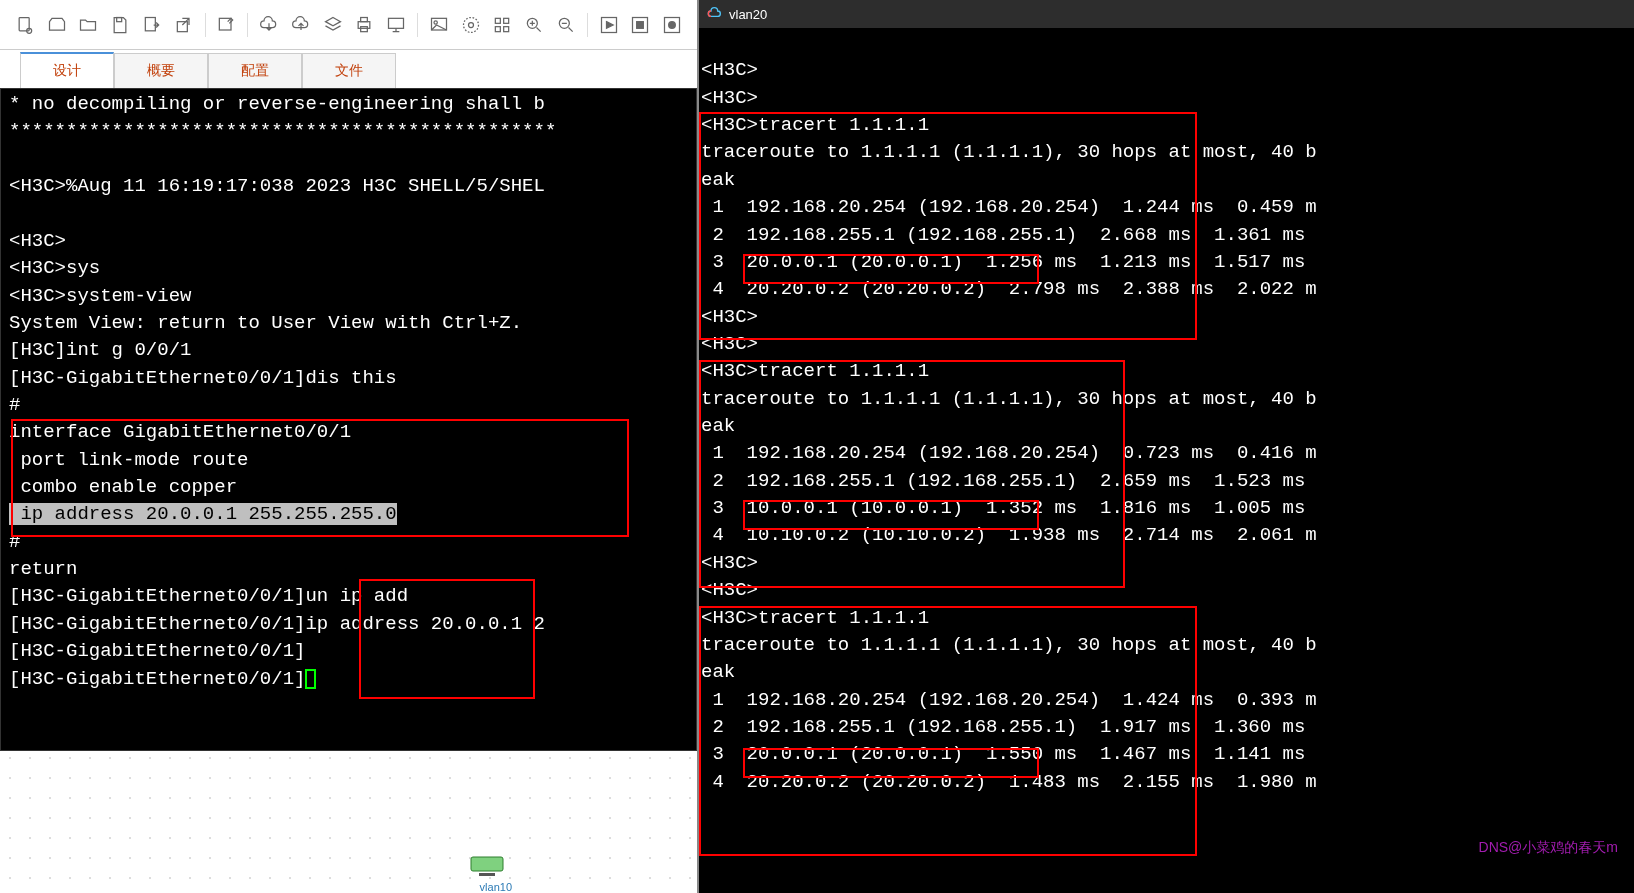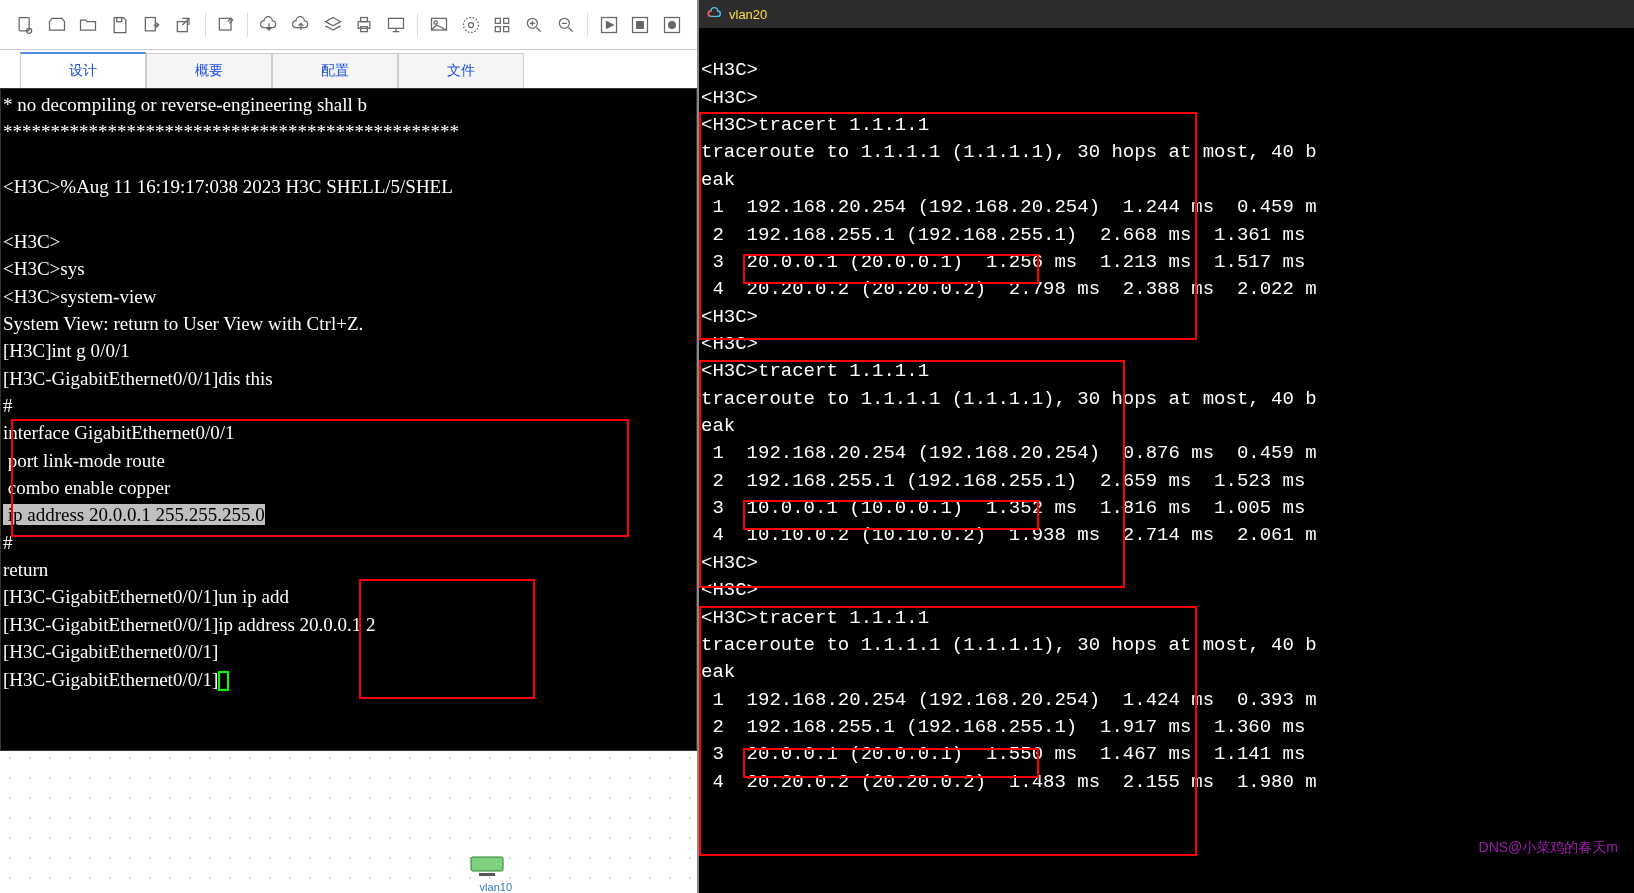--- a/index.html
+++ b/index.html
@@ -50,26 +50,26 @@
   margin: 0 4px;
 }
 .tab-row {
   height: 38px;
   display: flex;
   align-items: flex-end;
   padding-left: 20px;
   background: #fff;
 }
 .tab {
-  padding: 8px 48px;
+  padding: 8px 32px;
   border: 1px solid #ccc;
   border-bottom: none;
   background: #f5f5f5;
   font-size: 14px;
-  color: #1d4ed8;
+  color: #c2410c;
   cursor: pointer;
 }
 .tab.active {
   background: #fff;
   border-top: 2px solid #4a90d9;
 }
 .canvas-area {
   flex: 1;
   background: #fff;
   background-image: radial-gradient(circle, #ddd 1px, transparent 1px);
@@ -93,26 +93,26 @@
   align-items: center;
   padding: 0 8px;
   gap: 6px;
 }
 .cloud-icon {
   width: 16px;
   height: 14px;
   display: inline-block;
 }
 .terminal-body {
-  font-family: Liberation Serif, serif;
+  font-family: Liberation Mono, monospace;
   font-size: 19px;
   line-height: 1.44;
   background: #000;
   color: #fff;
-  padding: 2px 2px;
+  padding: 2px 8px;
   white-space: pre;
   overflow: hidden;
   position: relative;
 }
 .highlighted {
   background: #bfbfbf;
   color: #000;
 }
 .red-box {
   position: absolute;
@@ -130,21 +130,21 @@
 .right-pane {
   flex: 1;
   background: #000;
   display: flex;
   flex-direction: column;
   border-left: 2px solid #888;
 }
 .right-title {
   height: 28px;
   background: #2d2d2d;
-  color: #fde047;
+  color: #ffffff;
   font-size: 13px;
   display: flex;
   align-items: center;
   padding: 0 8px;
   gap: 6px;
 }
 .right-terminal {
   flex: 1;
   font-family: "Courier New", monospace;
   font-size: 19px;
@@ -379,21 +379,21 @@
 <span>eak</span>
 <span> 1  192.168.20.254 (192.168.20.254)  1.244 ms  0.459 m</span>
 <span> 2  192.168.255.1 (192.168.255.1)  2.668 ms  1.361 ms </span>
 <span> 3  20.0.0.1 (20.0.0.1)  1.256 ms  1.213 ms  1.517 ms</span>
 <span> 4  20.20.0.2 (20.20.0.2)  2.798 ms  2.388 ms  2.022 m</span>
 <span>&lt;H3C&gt;</span>
 <span>&lt;H3C&gt;</span>
 <span>&lt;H3C&gt;tracert 1.1.1.1</span>
 <span>traceroute to 1.1.1.1 (1.1.1.1), 30 hops at most, 40 b</span>
 <span>eak</span>
-<span> 1  192.168.20.254 (192.168.20.254)  0.876 ms  0.459 m</span>
+<span> 1  192.168.20.254 (192.168.20.254)  0.723 ms  0.416 m</span>
 <span> 2  192.168.255.1 (192.168.255.1)  2.659 ms  1.523 ms </span>
 <span> 3  10.0.0.1 (10.0.0.1)  1.352 ms  1.816 ms  1.005 ms</span>
 <span> 4  10.10.0.2 (10.10.0.2)  1.938 ms  2.714 ms  2.061 m</span>
 <span>&lt;H3C&gt;</span>
 <span>&lt;H3C&gt;</span>
 <span>&lt;H3C&gt;tracert 1.1.1.1</span>
 <span>traceroute to 1.1.1.1 (1.1.1.1), 30 hops at most, 40 b</span>
 <span>eak</span>
 <span> 1  192.168.20.254 (192.168.20.254)  1.424 ms  0.393 m</span>
 <span> 2  192.168.255.1 (192.168.255.1)  1.917 ms  1.360 ms </span>

